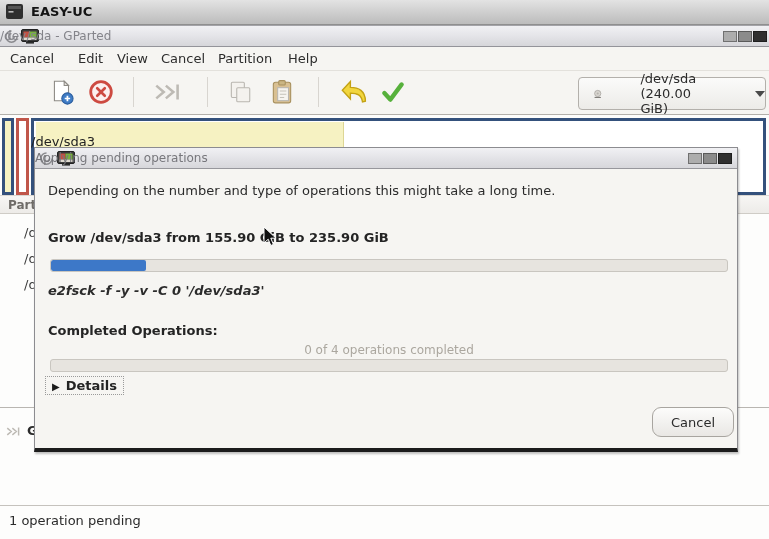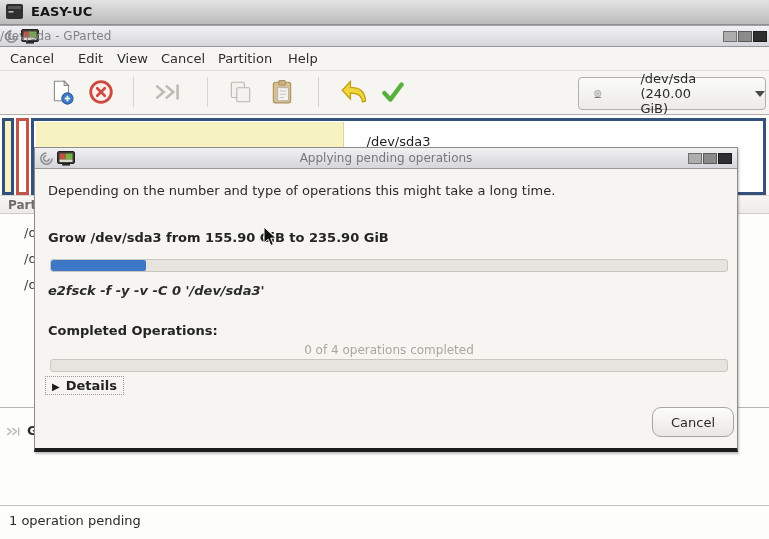--- a/index.html
+++ b/index.html
@@ -40,21 +40,21 @@
   #device-combo .dtext{margin-left:6px;font-size:13px;color:#2b2b2b;}
   #device-combo .darrow{margin-left:8px;width:0;height:0;
     border-left:5px solid transparent;border-right:5px solid transparent;border-top:6px solid #4a4a4a;}
 
   
   .pbox{box-sizing:border-box;top:118px;height:77px;background:#fff;}
   #pbox-a{left:2px;width:12px;border:3px solid #34517c;background:#f6f2c2;}
   #pbox-b{left:16px;width:13px;border:3px solid #c0564a;}
   #pbox-main{left:31px;width:735px;border:3px solid #34517c;}
   #pbox-used{left:36px;top:122px;width:307px;height:69px;background:#f6f2c2;border-right:1px solid #ddd694;}
-  #pbox-label{left:31px;top:134px;width:735px;text-align:center;font-size:13px;color:#222;}
+  #pbox-label{left:31px;top:134px;width:735px;text-align:left;font-size:13px;color:#222;}
 
   
   #tbl-header{left:0;top:195px;width:769px;height:19px;box-sizing:border-box;
     background:linear-gradient(180deg,#f7f6f4,#edebe8);
     border-top:1px solid #dad7d2;border-bottom:1px solid #cfccc6;}
   #tbl-header span{position:absolute;left:8px;top:2px;font-size:12px;font-weight:600;color:#6f6c68;}
   .tbl-row{left:24px;width:40px;font-size:13px;color:#3a3a3a;}
 
   
   #pane-divider{left:0;top:407px;width:769px;height:1px;background:#b9b6b1;}
@@ -65,21 +65,21 @@
   #status-divider{left:0;top:505px;width:769px;height:1px;background:#c5c2bd;}
   #statusbar-text{left:9px;top:513px;font-size:13px;color:#2b2b2b;}
 
   
   #dialog{left:34px;top:147px;width:702px;height:300px;background:#f6f5f2;z-index:20;
     border:1px solid #8c8c90;border-bottom:4px solid #1c1c1c;box-sizing:content-box;
     box-shadow:1px 2px 2px rgba(0,0,0,.25);}
   #dlg-titlebar{left:0;top:0;width:702px;height:21px;
     background:linear-gradient(180deg,#f1f1f4 0%,#e2e2e6 55%,#d7d7db 100%);
     border-bottom:1px solid #97979c;box-sizing:border-box;}
-  #dlg-titlebar .wtitle{left:0;top:3px;width:100%;text-align:center;font-size:12px;color:#77777c;}
+  #dlg-titlebar .wtitle{left:0;top:3px;width:100%;font-size:12px;color:#77777c;}
   #dlg-intro{left:13px;top:35px;font-size:13px;color:#2b2b2b;}
   #dlg-grow{left:13px;top:82px;font-size:13px;font-weight:bold;color:#242424;}
   .pbar{left:15px;width:678px;height:13px;box-sizing:border-box;background:#e7e4df;
     border:1px solid #c9c6c0;border-radius:3px;overflow:hidden;}
   #pbar1{top:111px;} #pbar2{top:211px;}
   .pfill{height:100%;background:#3d78c8;border-radius:2px;}
   #dlg-cmd{left:13px;top:135px;font-size:13px;font-weight:bold;font-style:italic;color:#2b2b2b;}
   #dlg-completed{left:13px;top:175px;font-size:13px;font-weight:bold;color:#242424;}
   #dlg-count{left:15px;top:195px;width:678px;text-align:center;font-size:12px;color:#aba79f;}
   #dlg-details{left:11px;top:229px;padding:1px 6px;outline:1px dotted #9a9a9a;font-size:13px;font-weight:bold;color:#242424;}

